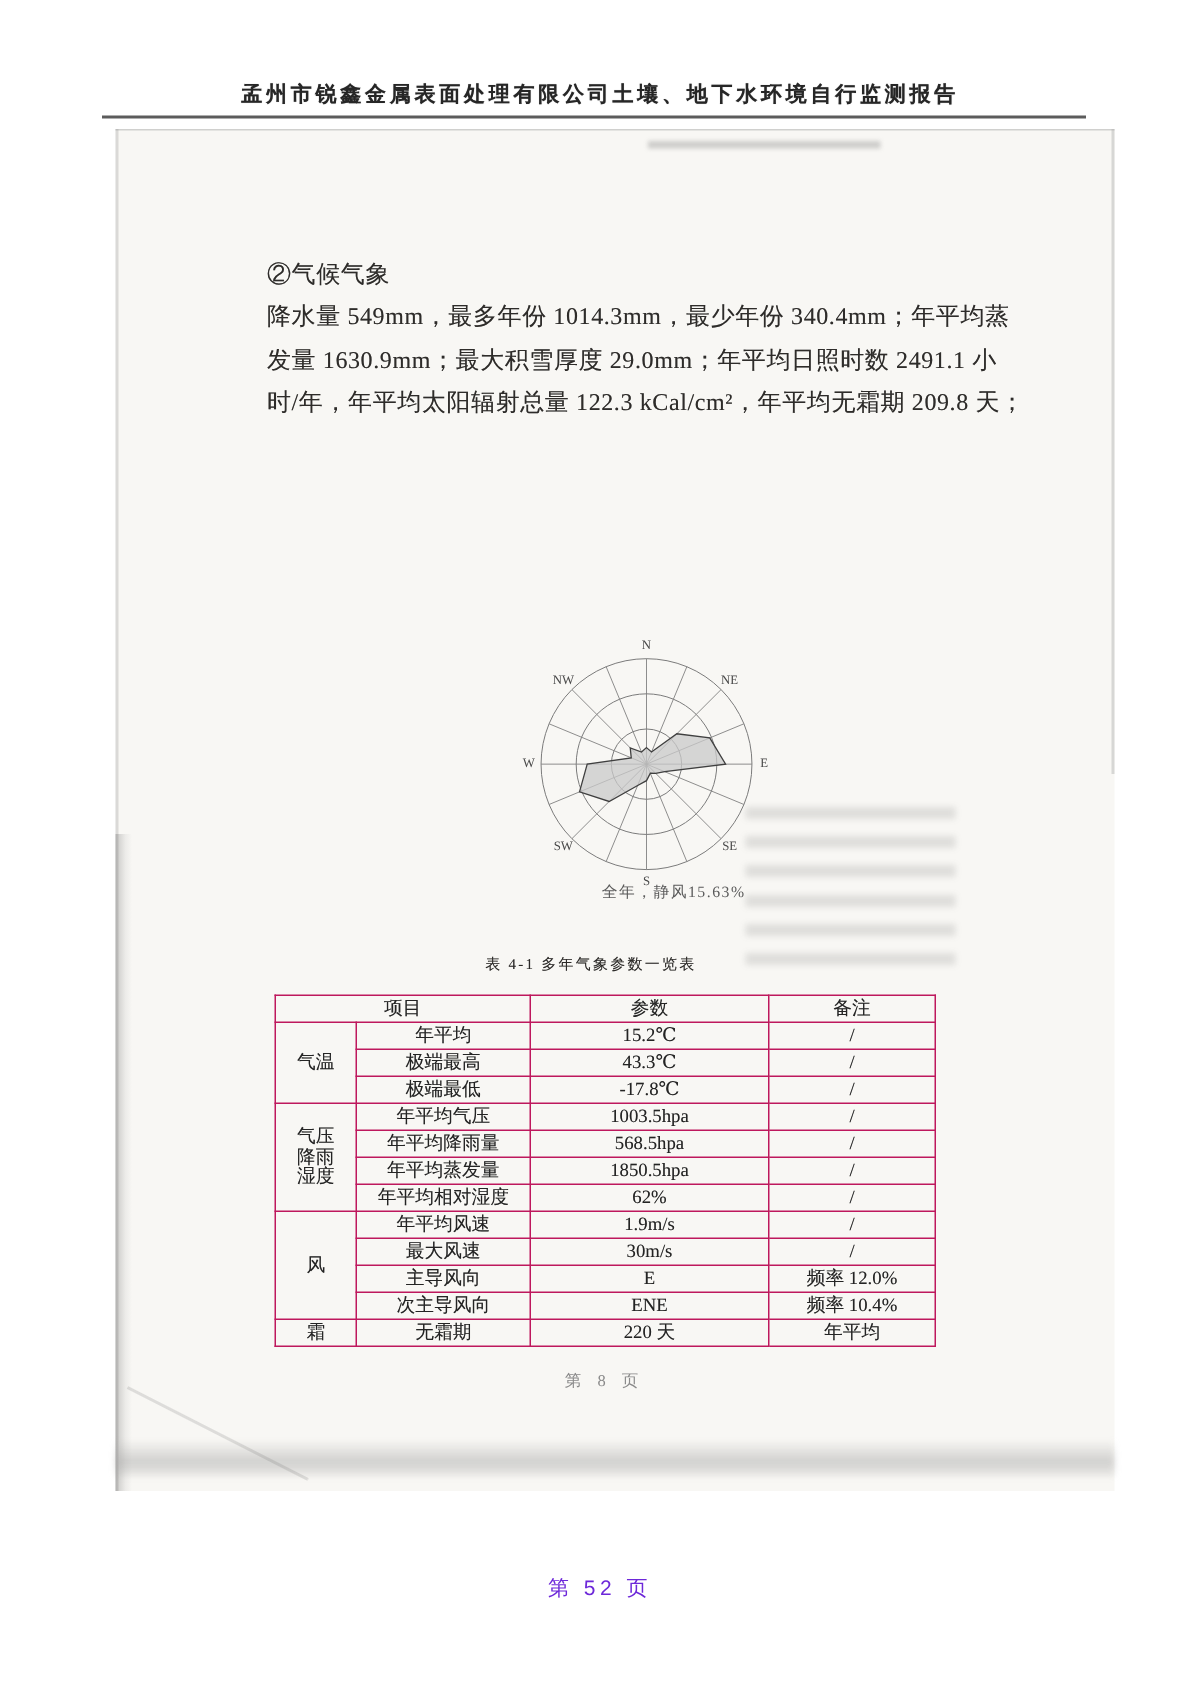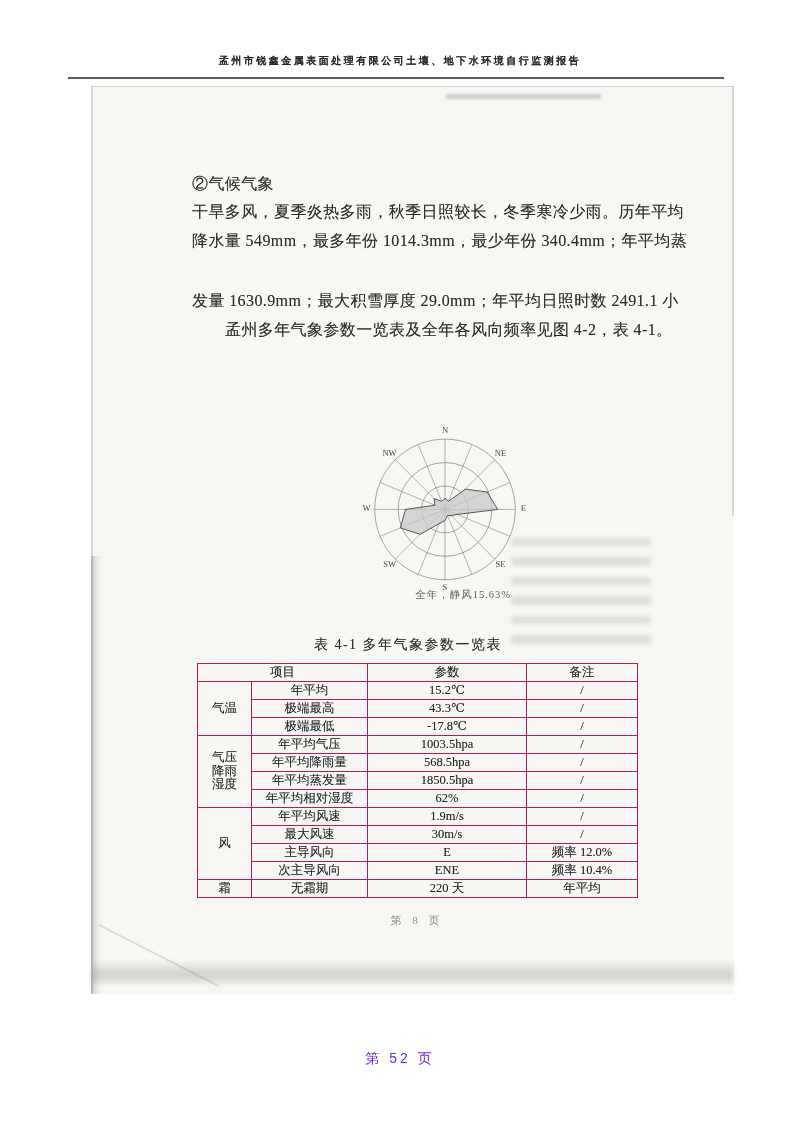--- a/index.html
+++ b/index.html
@@ -3,28 +3,29 @@
 <meta charset="utf-8">
 <style>
   html,body{margin:0;padding:0;background:#ffffff;}
   .page{
     position:relative;width:800px;height:1132px;background:#ffffff;overflow:hidden;
     font-family:"Liberation Serif","DejaVu Serif",serif;color:#2e2c2a;
   }
   
   .header-title{
     position:absolute;top:54px;left:88px;width:624px;text-align:center;
-    font-size:10px;font-weight:bold;letter-spacing:2.5px;color:#262626;
+    font-size:14px;font-weight:bold;letter-spacing:2.5px;color:#262626;
     text-shadow:0 0 .5px rgba(0,0,0,.45);white-space:nowrap;
   }
   .header-rule{position:absolute;top:77px;left:68px;width:656px;height:2px;background:#5c5c5c;}
   
   .scan{
-    position:absolute;left:91px;top:86px;width:643px;height:908px;
+    position:absolute;left:77px;top:86px;width:643px;height:908px;
     background:#f8f7f4;
+    padding-left:23px;
   }
   .scan-top-edge{position:absolute;left:0;top:0;width:100%;height:1px;background:rgba(160,160,160,.45);}
   .scan-left-edge{position:absolute;left:0;top:0;width:2px;height:100%;background:rgba(150,150,150,.3);}
   .scan-left-strip{
     position:absolute;left:0;top:470px;width:11px;height:438px;
     background:linear-gradient(to right,rgba(110,110,110,.35),rgba(150,150,150,.12) 60%,transparent);
   }
   .scan-right-edge{position:absolute;right:0;top:0;width:2px;height:430px;background:rgba(175,175,175,.45);}
   .scan-bottom-band{
     position:absolute;left:0;top:874px;width:100%;height:24px;
@@ -55,21 +56,21 @@
   .calm-label{
     position:absolute;left:220px;top:502px;width:200px;text-align:right;
     font-size:10.5px;color:#5a5a5a;letter-spacing:1px;
   }
   .fig-caption{
     position:absolute;left:101px;top:523px;width:462px;text-align:center;
     font-size:14.5px;letter-spacing:1.5px;color:#2c2a28;text-shadow:0 0 .4px rgba(0,0,0,.3);
   }
   .tbl-caption{
     position:absolute;left:86px;top:550px;width:462px;text-align:center;
-    font-size:14px;letter-spacing:1.5px;color:#2c2a28;text-shadow:0 0 .4px rgba(0,0,0,.3);
+    font-size:10px;letter-spacing:1.5px;color:#2c2a28;text-shadow:0 0 .4px rgba(0,0,0,.3);
   }
   
   .mtable-wrap{position:absolute;left:106px;top:577px;}
   table.mtable{border-collapse:collapse;border:1.5px solid #3a3a3a;table-layout:fixed;}
   table.mtable td{
     border:1px solid #be185d;height:17px;padding:0 2px;text-align:center;
     font-size:12.5px;color:#242424;line-height:1.1;text-shadow:0 0 .3px rgba(0,0,0,.3);
     overflow:hidden;
   }
   td.group-cell{white-space:pre-line;font-size:12.5px;}
@@ -98,24 +99,23 @@
     <div class="scan-left-edge"></div>
     <div class="scan-left-strip"></div>
     <div class="scan-right-edge"></div>
     <div class="scan-bottom-band"></div>
     <div class="crease-line"></div>
     <div class="header-smudge"></div>
     <div class="bleed-through"></div>
 
     <div class="body-text">
         <div class="tline" style="padding-left: 0px;">②气候气象</div>
-        <div class="tline" style="padding-left: 0px;">干旱多风，夏季炎热多雨，秋季日照较长，冬季寒冷少雨。历年平均</div>
         <div class="tline" style="padding-left: 0px;">降水量 549mm，最多年份 1014.3mm，最少年份 340.4mm；年平均蒸</div>
-        <div class="tline" style="padding-left: 0px; margin-top: 32px;">发量 1630.9mm；最大积雪厚度 29.0mm；年平均日照时数 2491.1 小</div>
-        <div class="tline" style="padding-left: 33px;">孟州多年气象参数一览表及全年各风向频率见图 4-2，表 4-1。</div>
+        <div class="tline" style="padding-left: 0px;">发量 1630.9mm；最大积雪厚度 29.0mm；年平均日照时数 2491.1 小</div>
+        <div class="tline" style="padding-left: 0px;">时/年，年平均太阳辐射总量 122.3 kCal/cm²，年平均无霜期 209.8 天；</div>
       </div>
 
     <svg class="rose-svg" width="190" height="172" viewBox="0 0 200 181">
         <circle cx="100" cy="92" r="24.666666666666668" fill="none" stroke="#7a7a7a" stroke-width="0.7"></circle>
         <circle cx="100" cy="92" r="49.333333333333336" fill="none" stroke="#7a7a7a" stroke-width="0.7"></circle>
         <circle cx="100" cy="92" r="74" fill="none" stroke="#7a7a7a" stroke-width="0.7"></circle>
         <line x1="100" y1="92" x2="100" y2="18" stroke="#7a7a7a" stroke-width="0.6"></line>
         <line x1="100" y1="92" x2="128.31857399501664" y2="23.632914594164788" stroke="#7a7a7a" stroke-width="0.6"></line>
         <line x1="100" y1="92" x2="152.3259018078045" y2="39.67409819219548" stroke="#7a7a7a" stroke-width="0.6"></line>
         <line x1="100" y1="92" x2="168.3670854058352" y2="63.68142600498335" stroke="#7a7a7a" stroke-width="0.6"></line>

